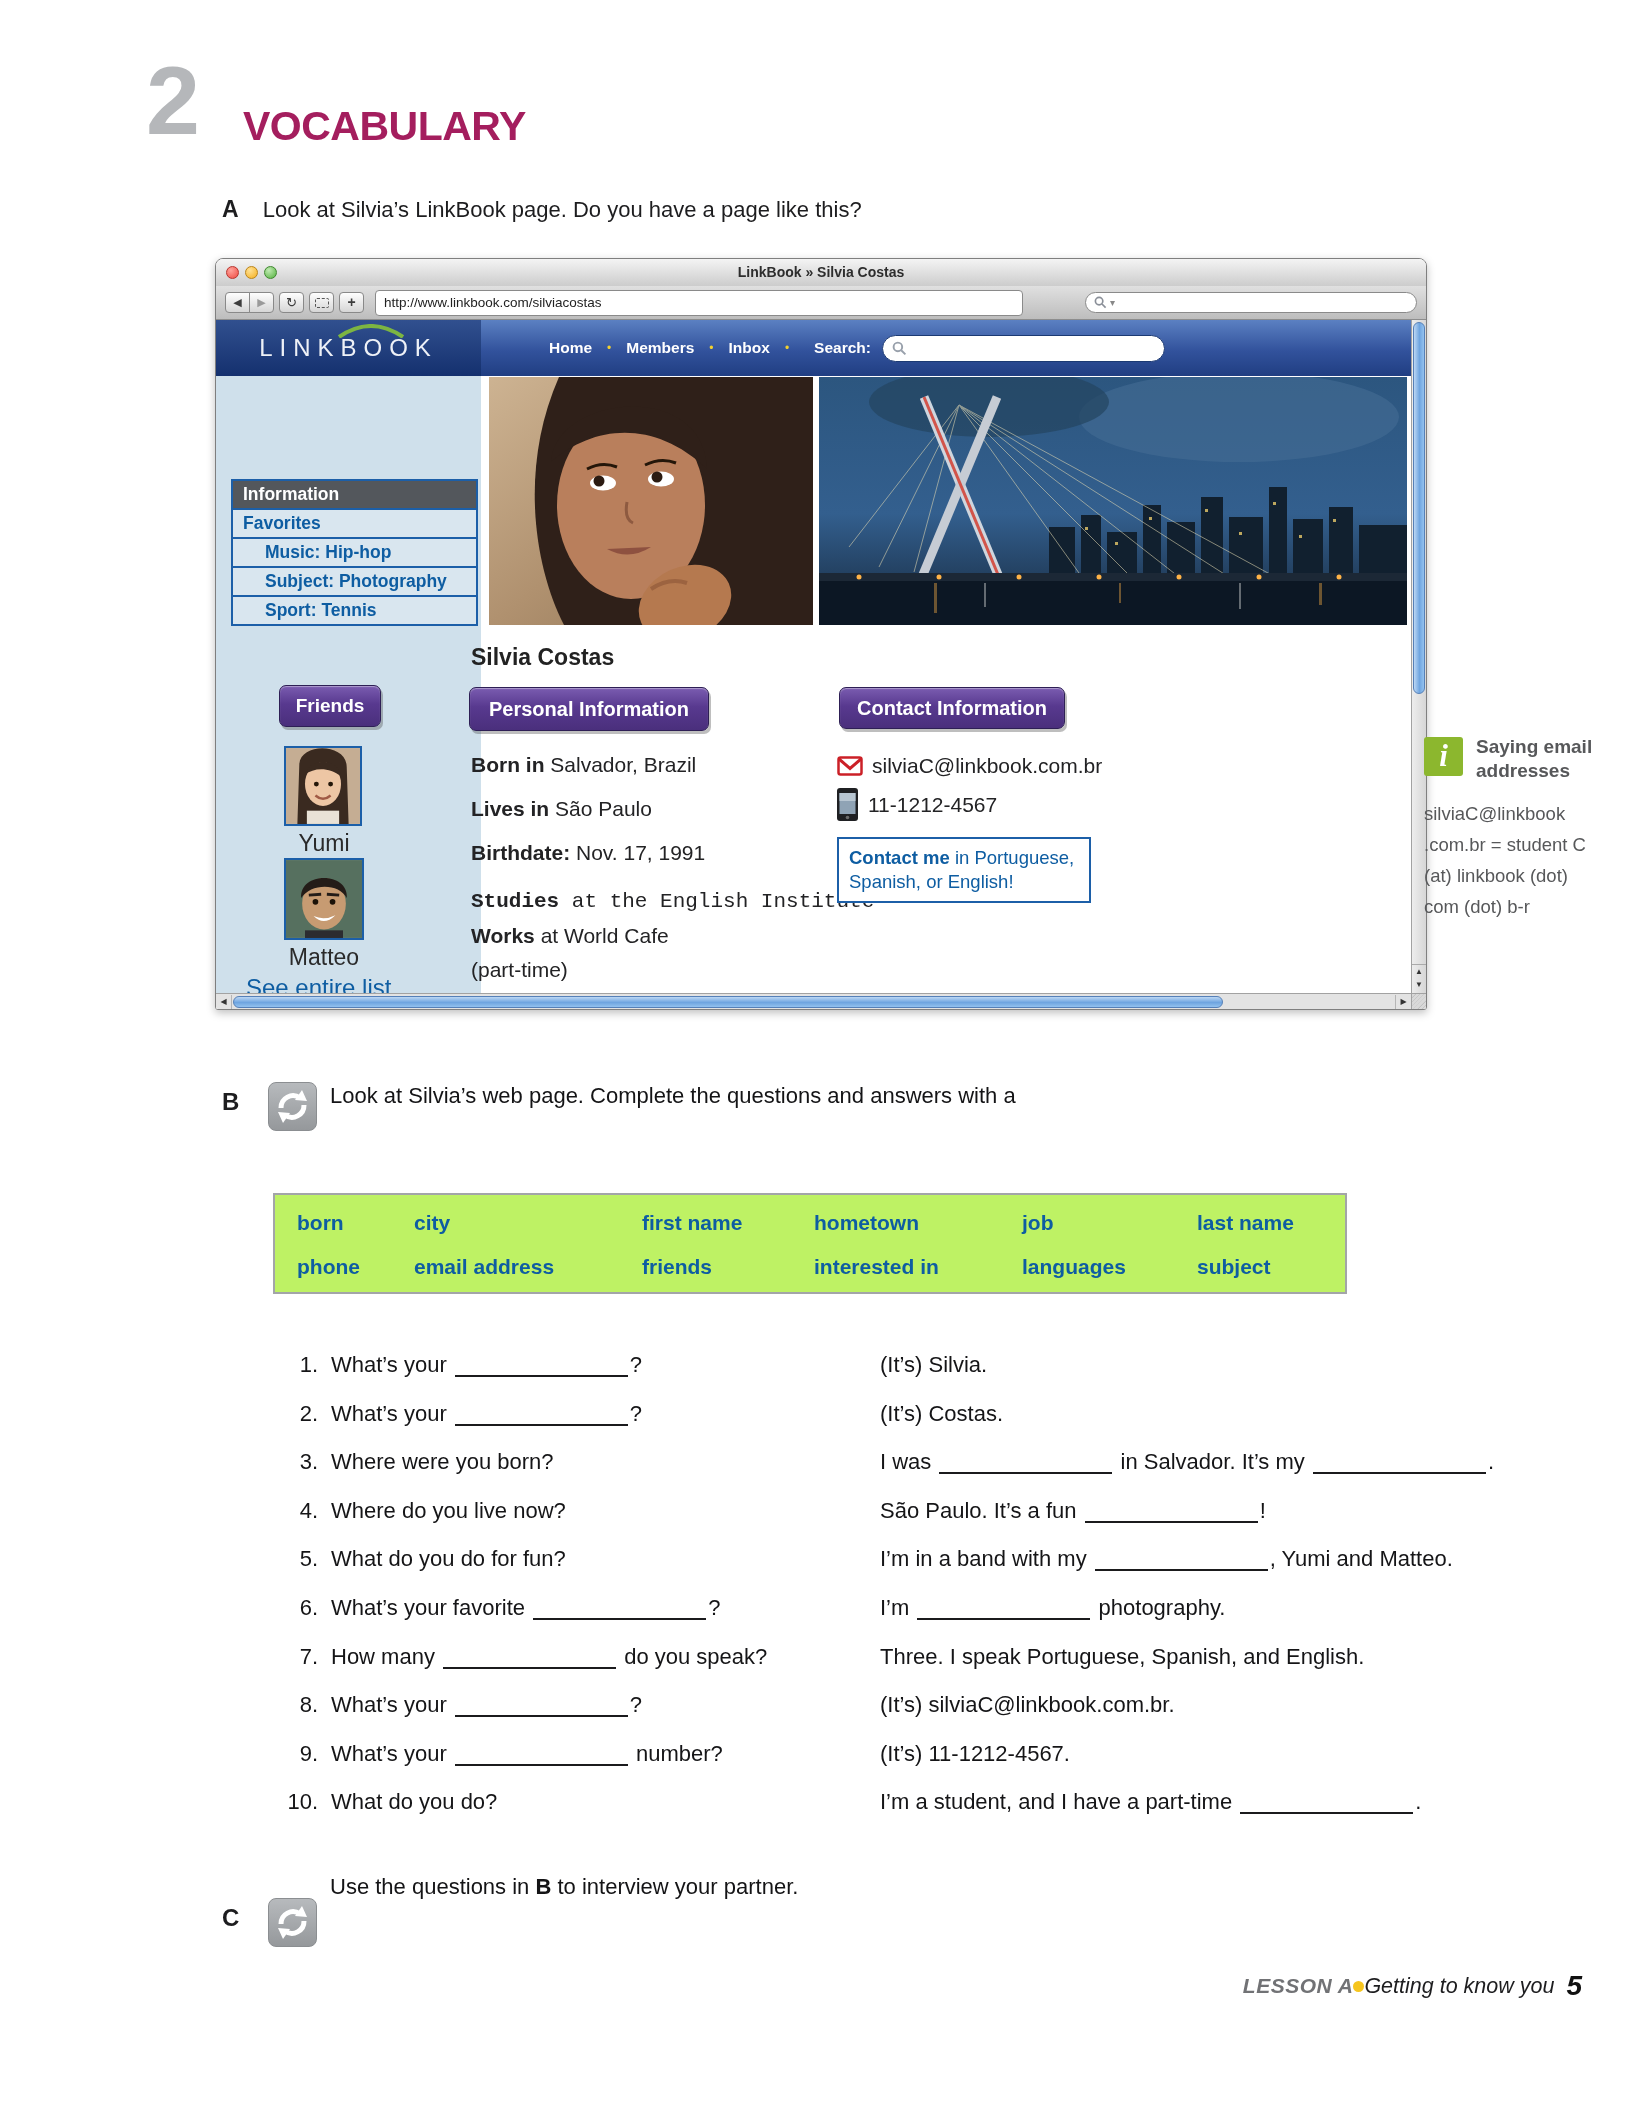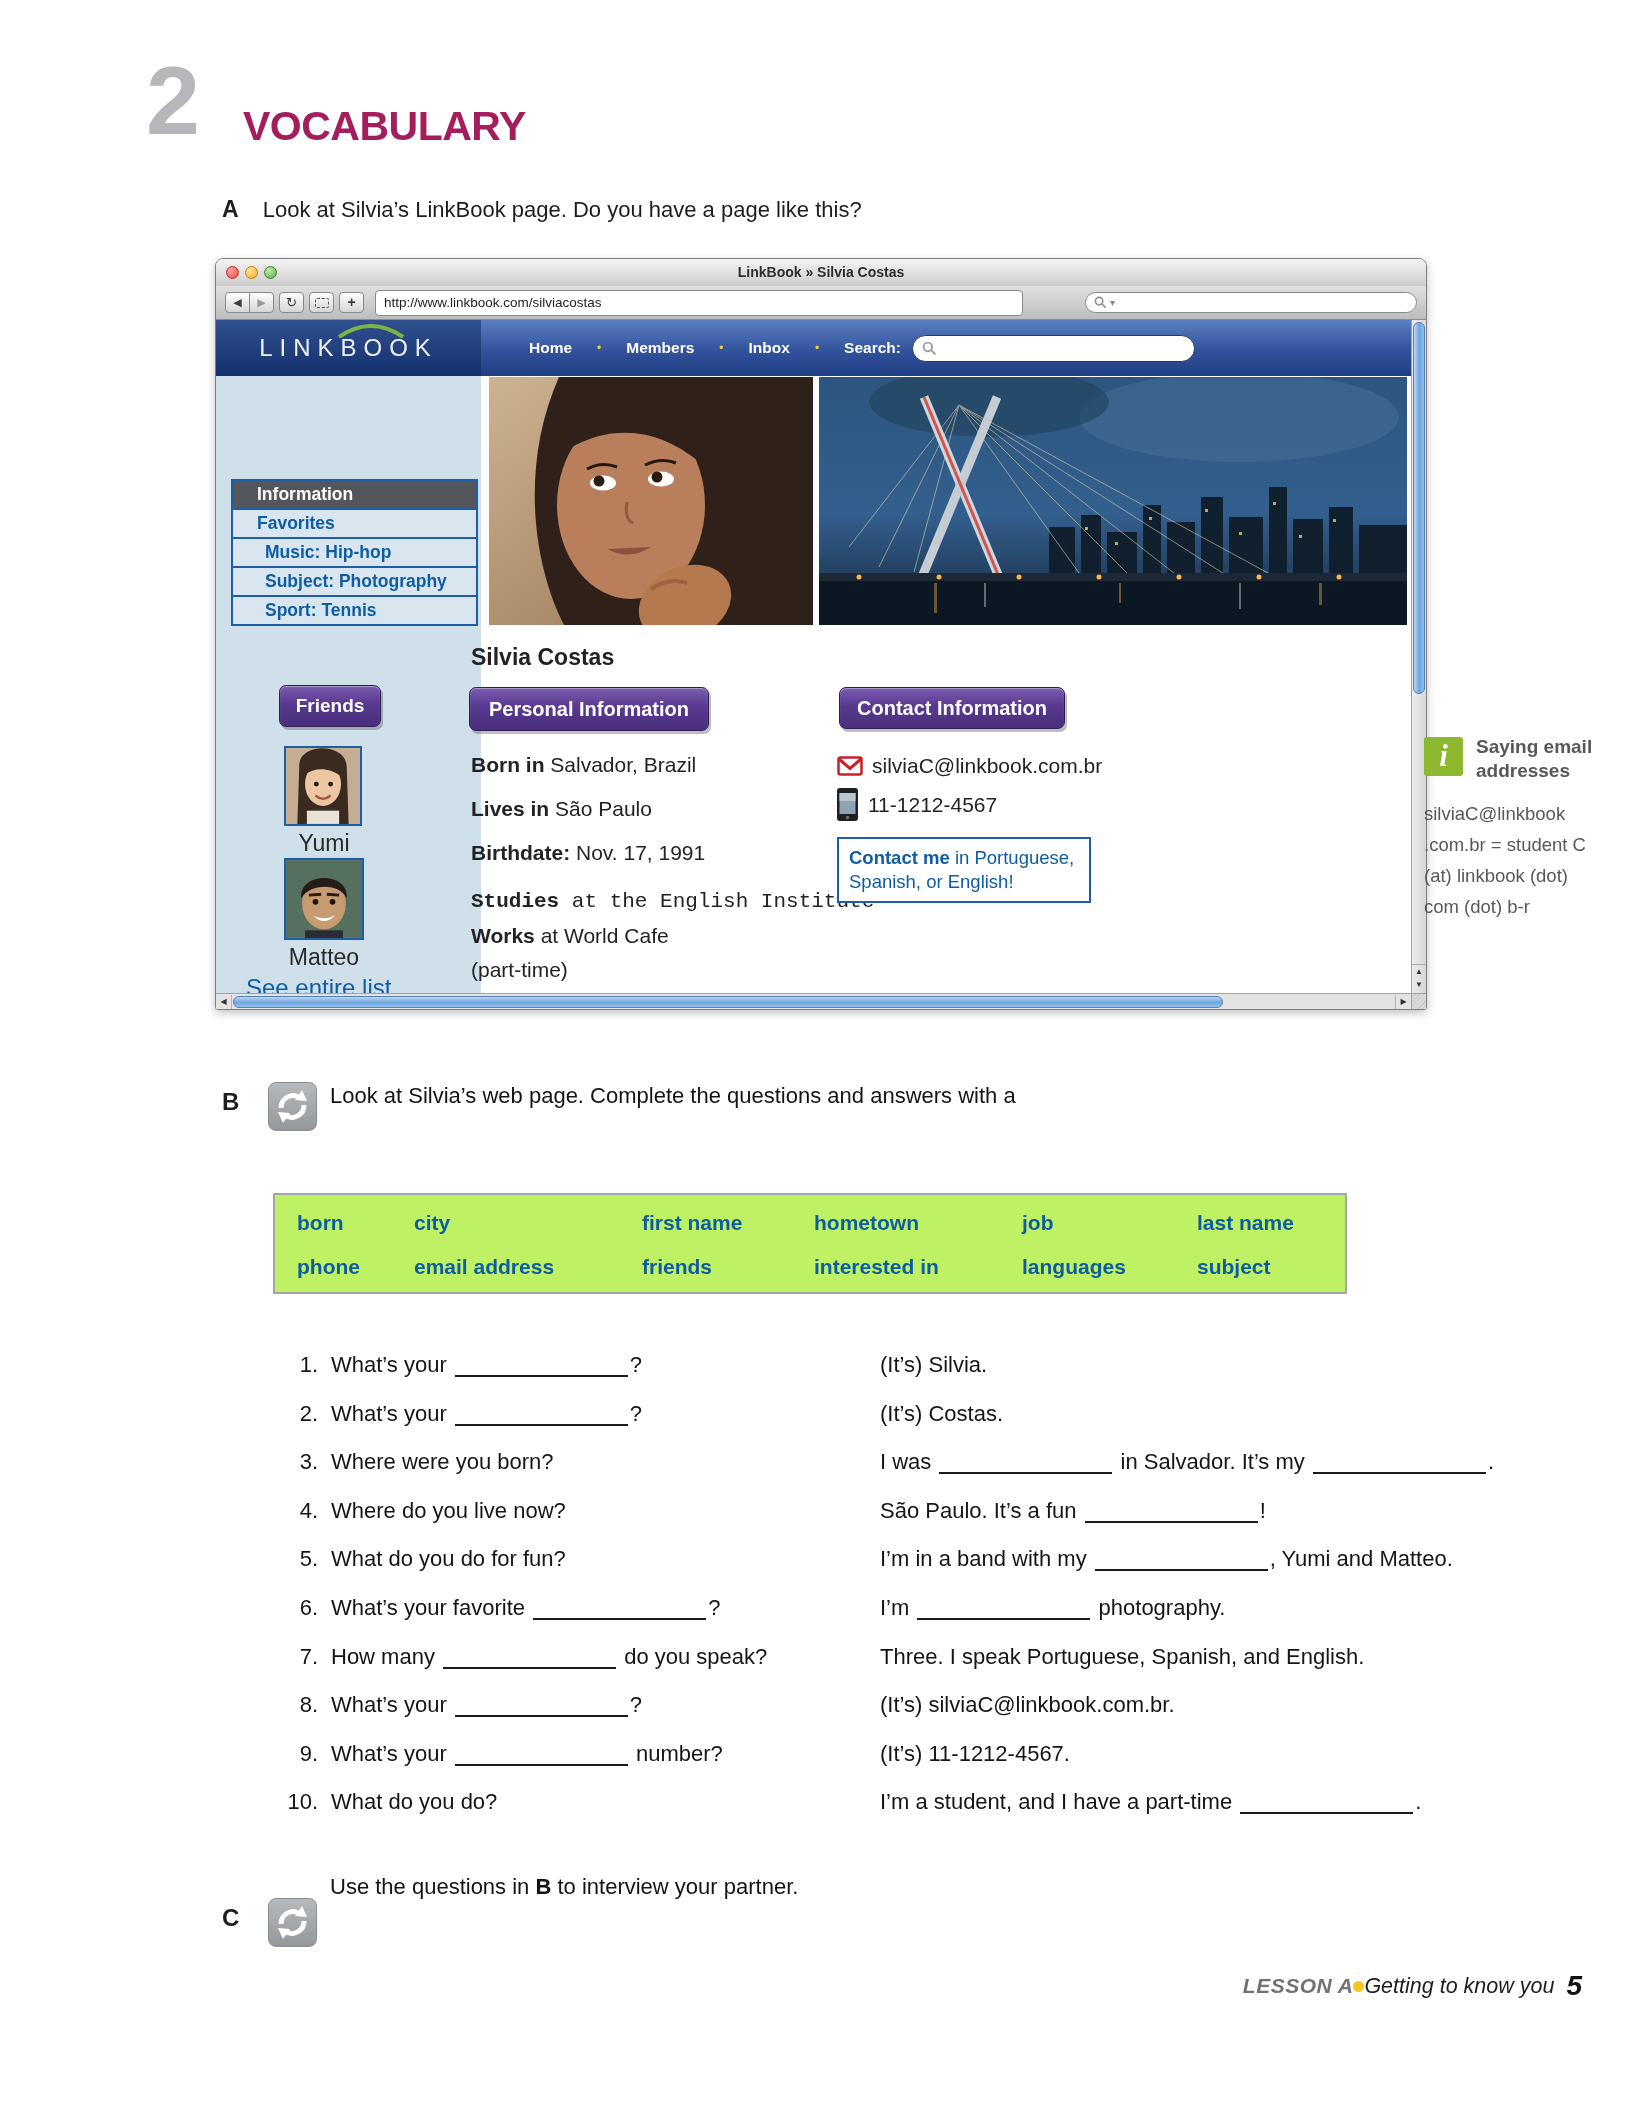--- a/index.html
+++ b/index.html
@@ -36,35 +36,35 @@
   .urlfield{flex:0 0 648px;margin-left:6px;height:21px;border:1px solid #8a8a8a;border-radius:4px;
             font-size:13.5px;padding:12px 8px;color:#222;background:#fff;font-family:inherit;box-sizing:border-box;}
   .tb-search{margin-left:auto;width:332px;height:21px;border:1px solid #8a8a8a;border-radius:11px;background:#fff;
              display:flex;align-items:center;padding:0 8px;gap:3px;color:#888;font-size:10px;box-sizing:border-box;}
 
   .navbar{position:absolute;top:61px;left:0;right:0;height:56px;display:flex;align-items:center;
           background:linear-gradient(#5b80c2,#32529c 55%,#203e82);}
   .logo-panel{width:265px;height:100%;background:linear-gradient(#31508f,#14306e);display:flex;align-items:center;justify-content:center;position:relative;flex:none;}
   .logo-text{color:#eef1f7;font-size:24px;letter-spacing:7px;}
   .logo-arc{position:absolute;left:118px;top:4px;}
-  .nav-items{display:flex;align-items:center;margin-left:48px;gap:25px;}
+  .nav-items{display:flex;align-items:center;margin-left:68px;gap:15px;}
   .nav-link{color:#fff;font-size:15.5px;font-weight:bold;}
   .nav-dot{color:#f2d12e;font-size:12px;}
   .nav-slabel{color:#fff;font-size:15.5px;font-weight:bold;margin-left:25px;}
   .nav-pill{margin-left:11px;width:283px;height:27px;border-radius:14px;background:#fff;border:1px solid #1c3a73;
             display:flex;align-items:center;padding:0 9px;box-sizing:border-box;}
 
   .content{position:absolute;top:117px;left:0;right:0;bottom:0;background:#fff;overflow:hidden;border-radius:0 0 2px 2px;}
   .side-col{position:absolute;left:0;top:0;width:265px;bottom:16px;background:#cfe0eb;}
   .photo-woman{position:absolute;left:273px;top:1px;width:324px;height:248px;}
   .photo-bridge{position:absolute;left:603px;top:1px;width:588px;height:248px;}
 
   .menu{position:absolute;left:15px;top:103px;width:243px;border:2px solid #1c5fa8;background:#cfe0eb;}
   .menu-row{height:27px;line-height:26px;font-size:17.5px;font-weight:bold;border-bottom:2px solid #1c5fa8;
-            padding-left:24px;background:#d9e6ef;color:#0e5da2;}
+            padding-left:10px;background:#d9e6ef;color:#0e5da2;}
   .menu-row:last-child{border-bottom:none;}
   .menu-row.header{background:#53575c;color:#ffffff;}
   .menu-row.sub{padding-left:32px;}
 
   .purple-btn{background:linear-gradient(#7a5cb0,#58398f 45%,#4a2f7c);border:1px solid #2e1f55;border-radius:7px;
               box-shadow:2px 3px 0 rgba(70,70,70,0.35),inset 0 1px 1px rgba(255,255,255,0.4);
               color:#fff;font-weight:bold;text-align:center;box-sizing:border-box;position:absolute;}
   .friends-btn{left:63px;top:309px;width:102px;height:42px;font-size:19px;line-height:40px;}
   .pi-btn{left:253px;top:311px;width:240px;height:44px;font-size:20px;line-height:42px;}
   .ci-btn{left:623px;top:311px;width:226px;height:42px;font-size:20px;line-height:40px;}

